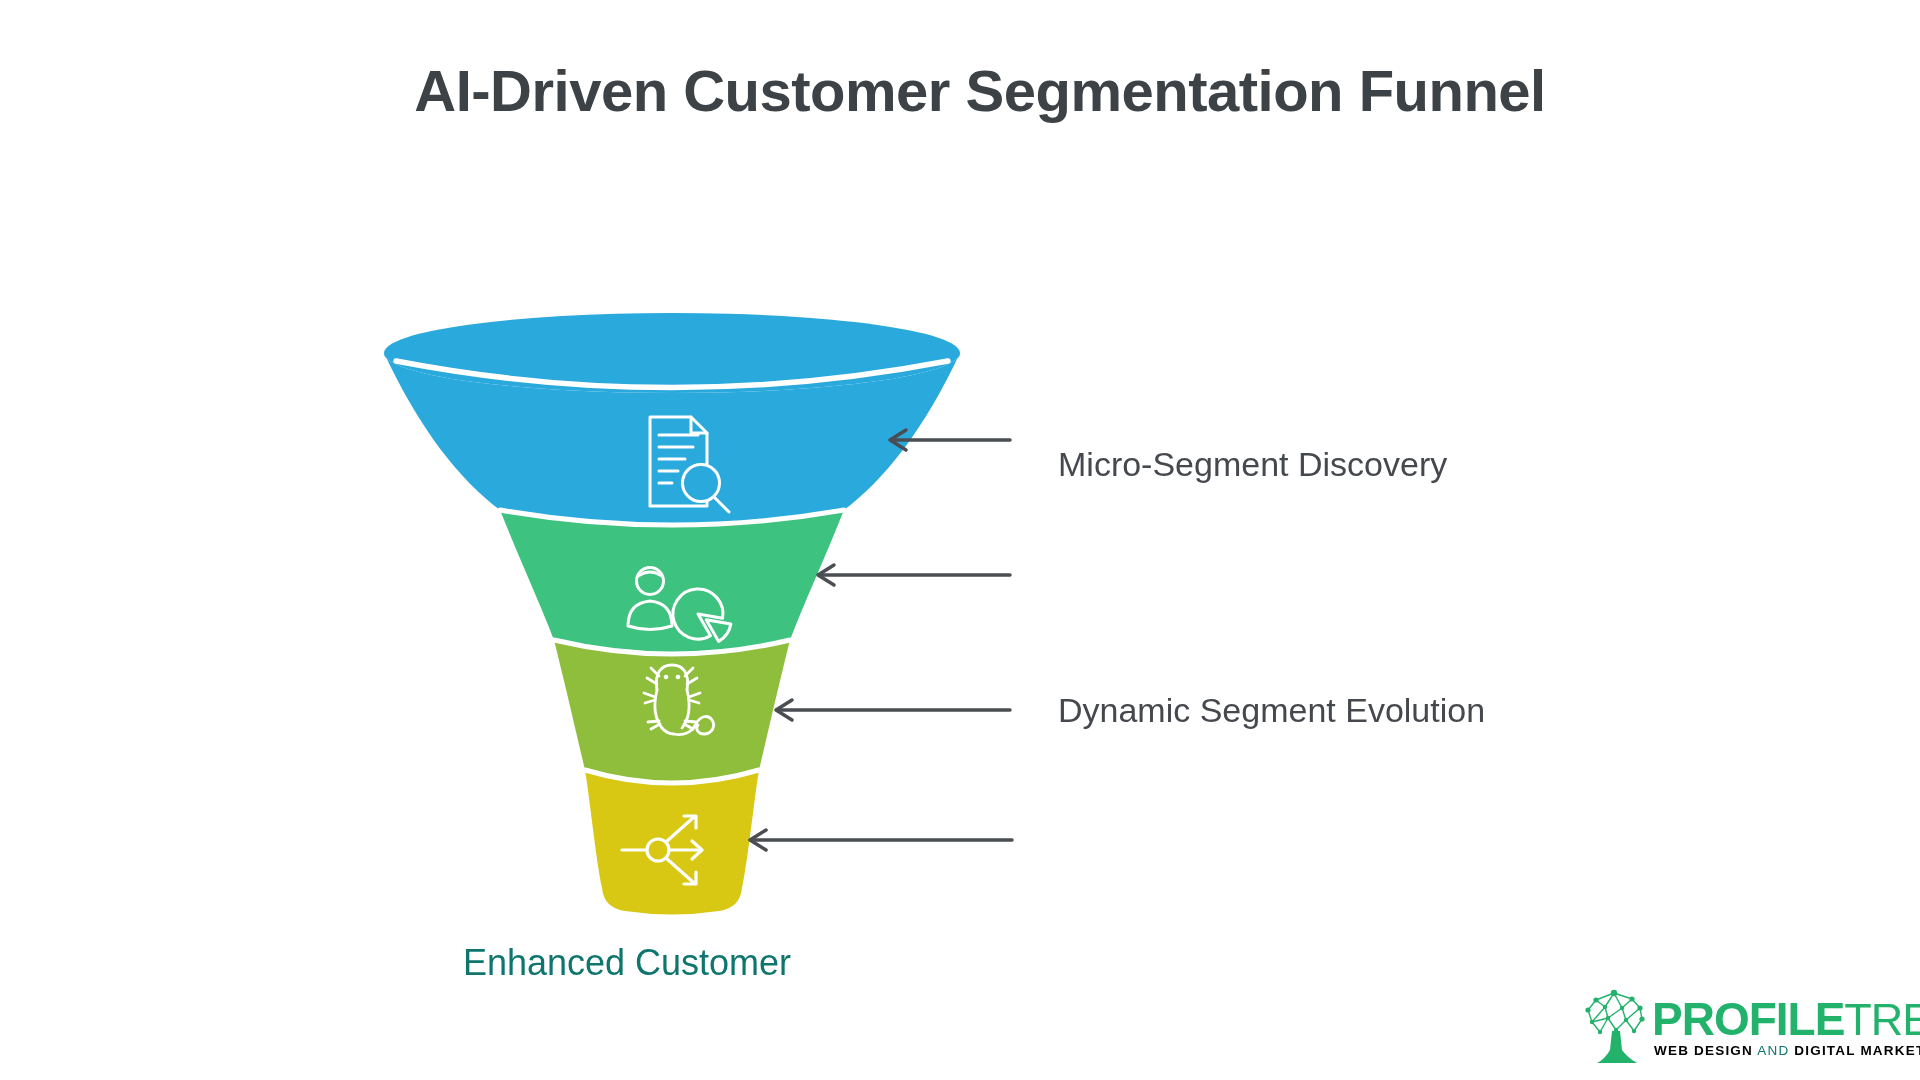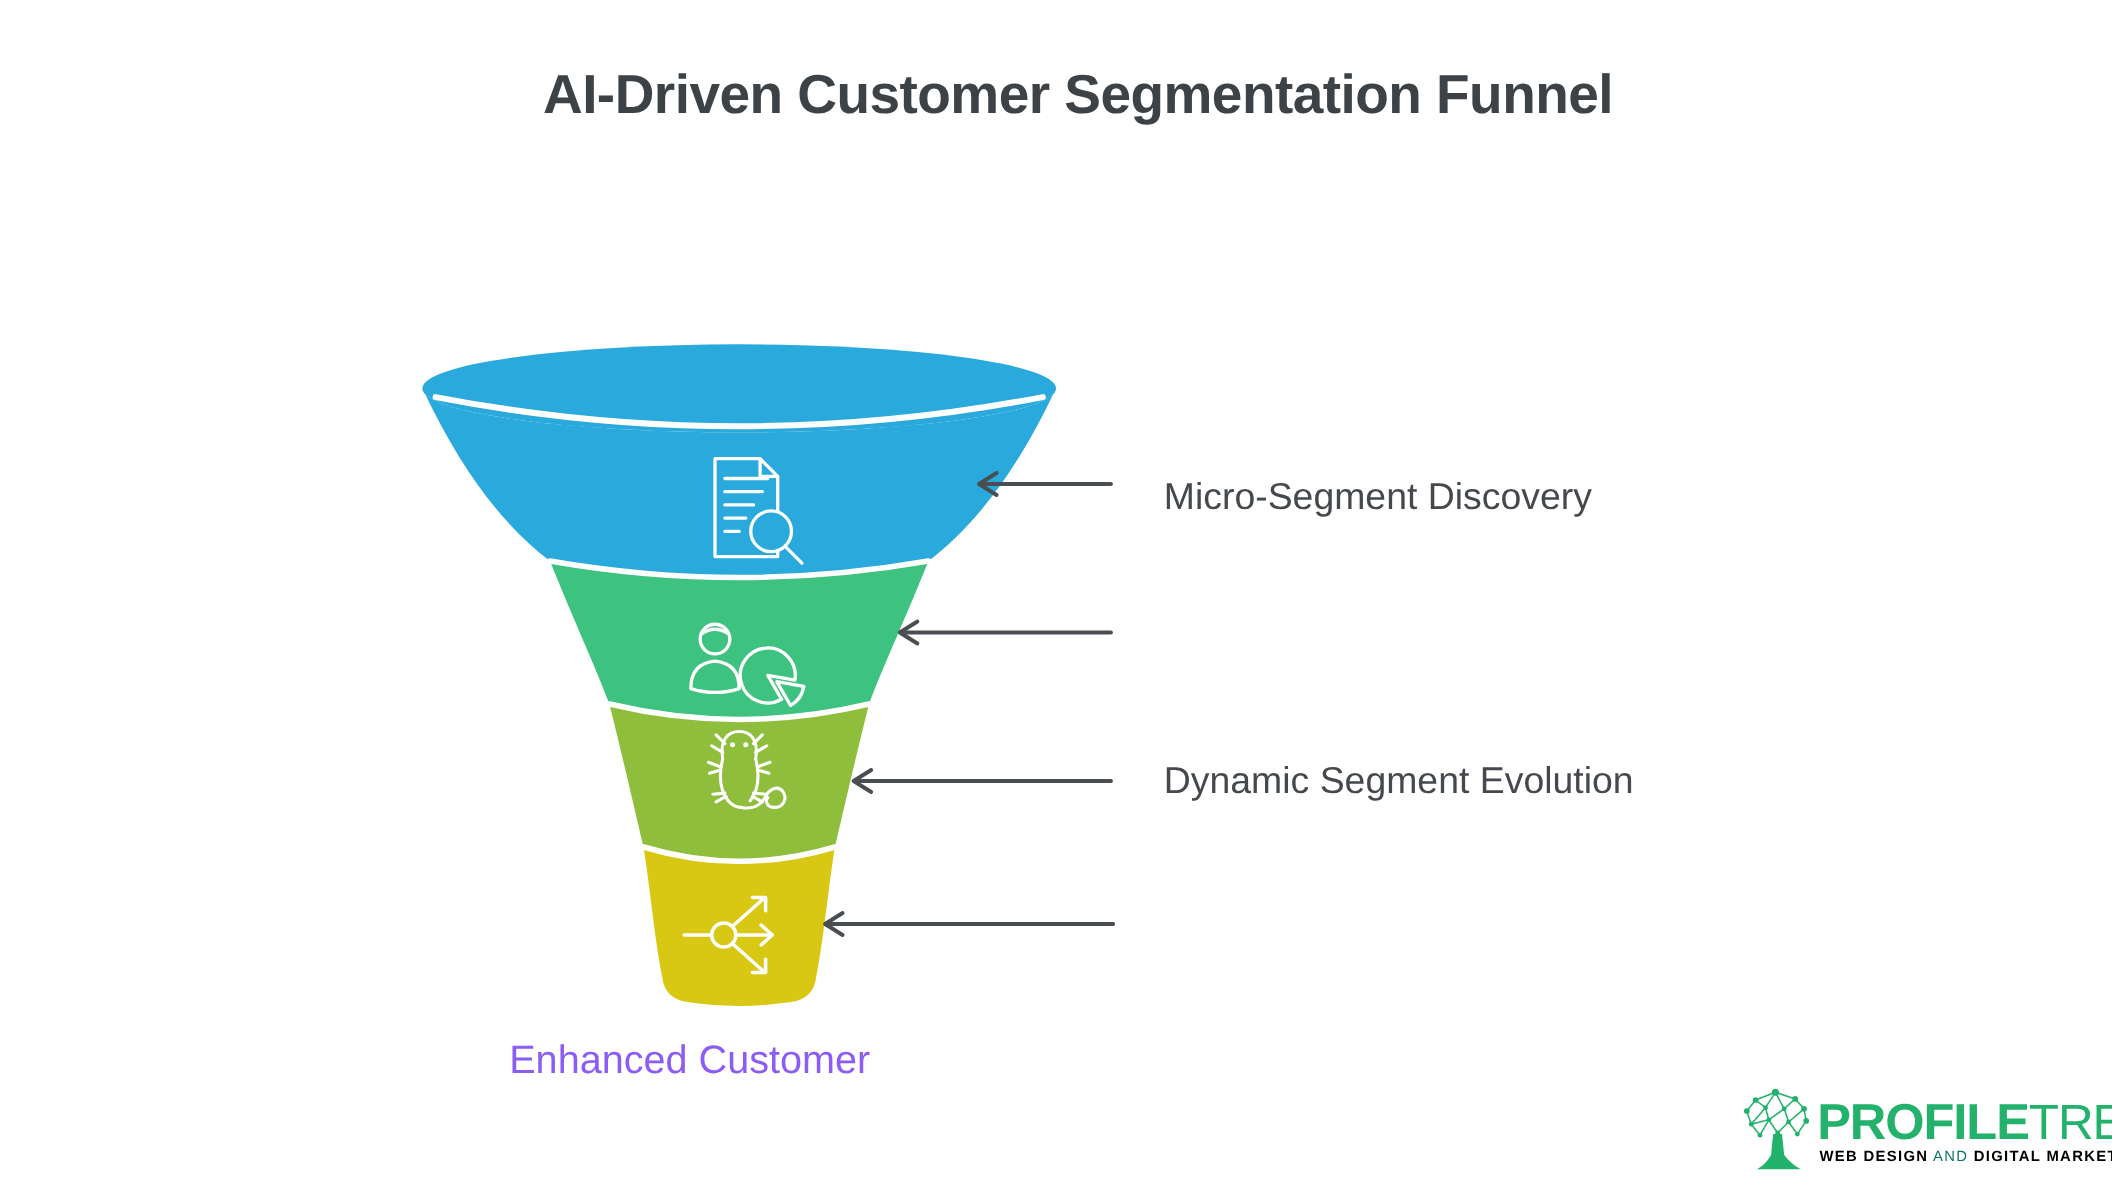--- a/index.html
+++ b/index.html
@@ -3,36 +3,36 @@
 <meta charset="utf-8">
 <style>
   html,body{margin:0;padding:0;background:#ffffff;}
   .canvas{
     position:relative;width:1920px;height:1080px;overflow:hidden;background:#ffffff;
     font-family:"Liberation Sans","DejaVu Sans",sans-serif;color:#45494e;
   }
   .abs{position:absolute;}
   .page-title{
     left:980px;top:57px;transform:translateX(-50%);
-    font-size:50px;font-weight:bold;letter-spacing:-0.5px;color:#3d4247;white-space:nowrap;
+    font-size:58px;font-weight:bold;letter-spacing:-0.5px;color:#3d4247;white-space:nowrap;
   }
   .input-label{
     left:676px;top:229px;transform:translateX(-50%);
     font-size:36px;color:#45494e;white-space:nowrap;
   }
   .stage-label{
     left:1058px;font-size:34px;line-height:40px;color:#45494e;white-space:nowrap;
   }
-  .stage-label.s0{top:432px;}
+  .stage-label.s0{top:444px;}
   .stage-label.s1{top:555px;}
   .stage-label.s2{top:690px;}
   .stage-label.s3{top:820px;}
   .output-label{
     left:627px;top:940px;transform:translateX(-50%);
-    font-size:36px;line-height:46px;color:#8b5cf6;text-align:right;white-space:nowrap;
+    font-size:36px;line-height:46px;color:#0f766e;text-align:right;white-space:nowrap;
   }
   .logo-text{left:1652px;top:997px;line-height:44px;white-space:nowrap;}
   .logo-text .bold{font-size:46px;font-weight:900;color:#23b26c;letter-spacing:-1px;}
   .logo-text .light{font-size:45px;font-weight:300;color:#23b26c;letter-spacing:-1px;}
   .logo-tagline{left:1654px;top:1043px;font-size:13.5px;letter-spacing:1.2px;white-space:nowrap;}
   .logo-tagline .strong{font-weight:bold;color:#000000;}
   .logo-tagline .mid{font-weight:400;color:#0f766e;}
   svg.layer{position:absolute;left:0;top:0;}
 </style>
 </head>

